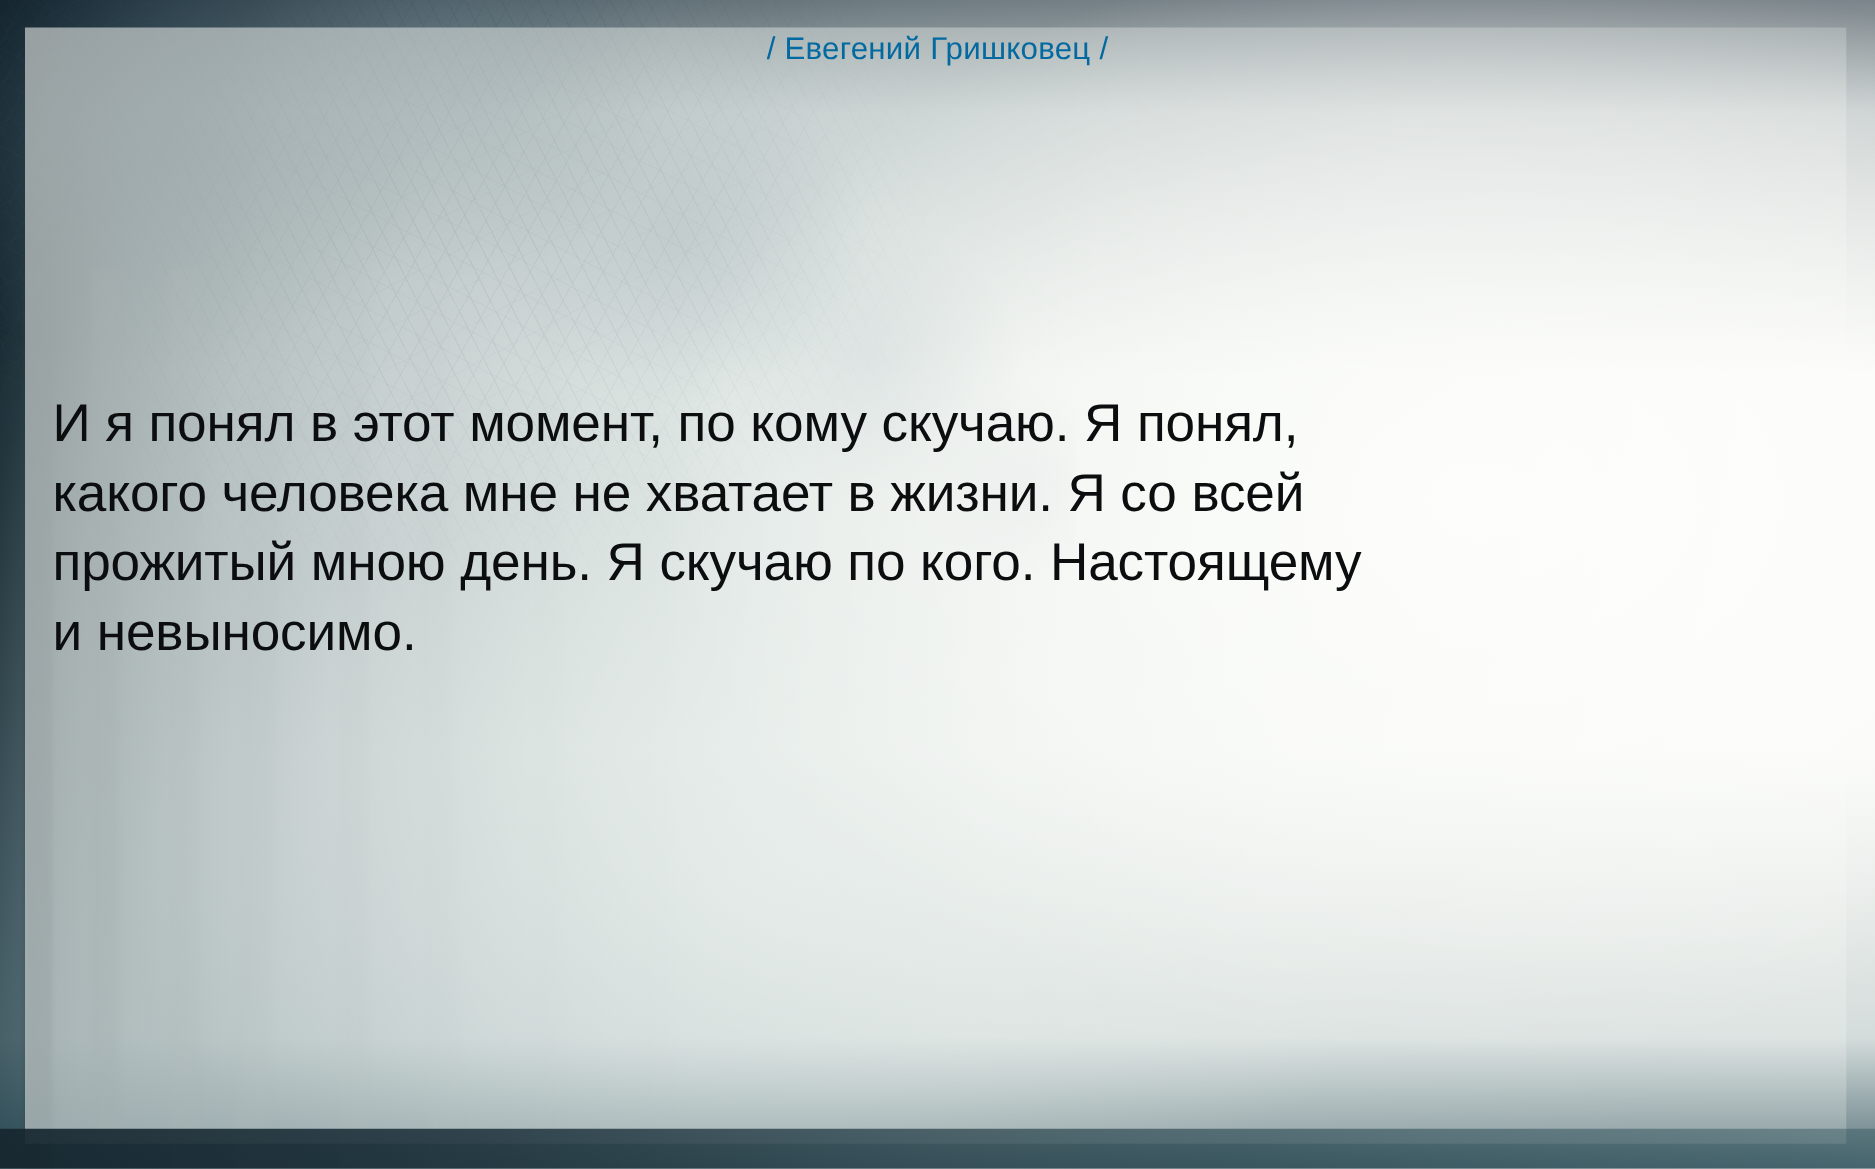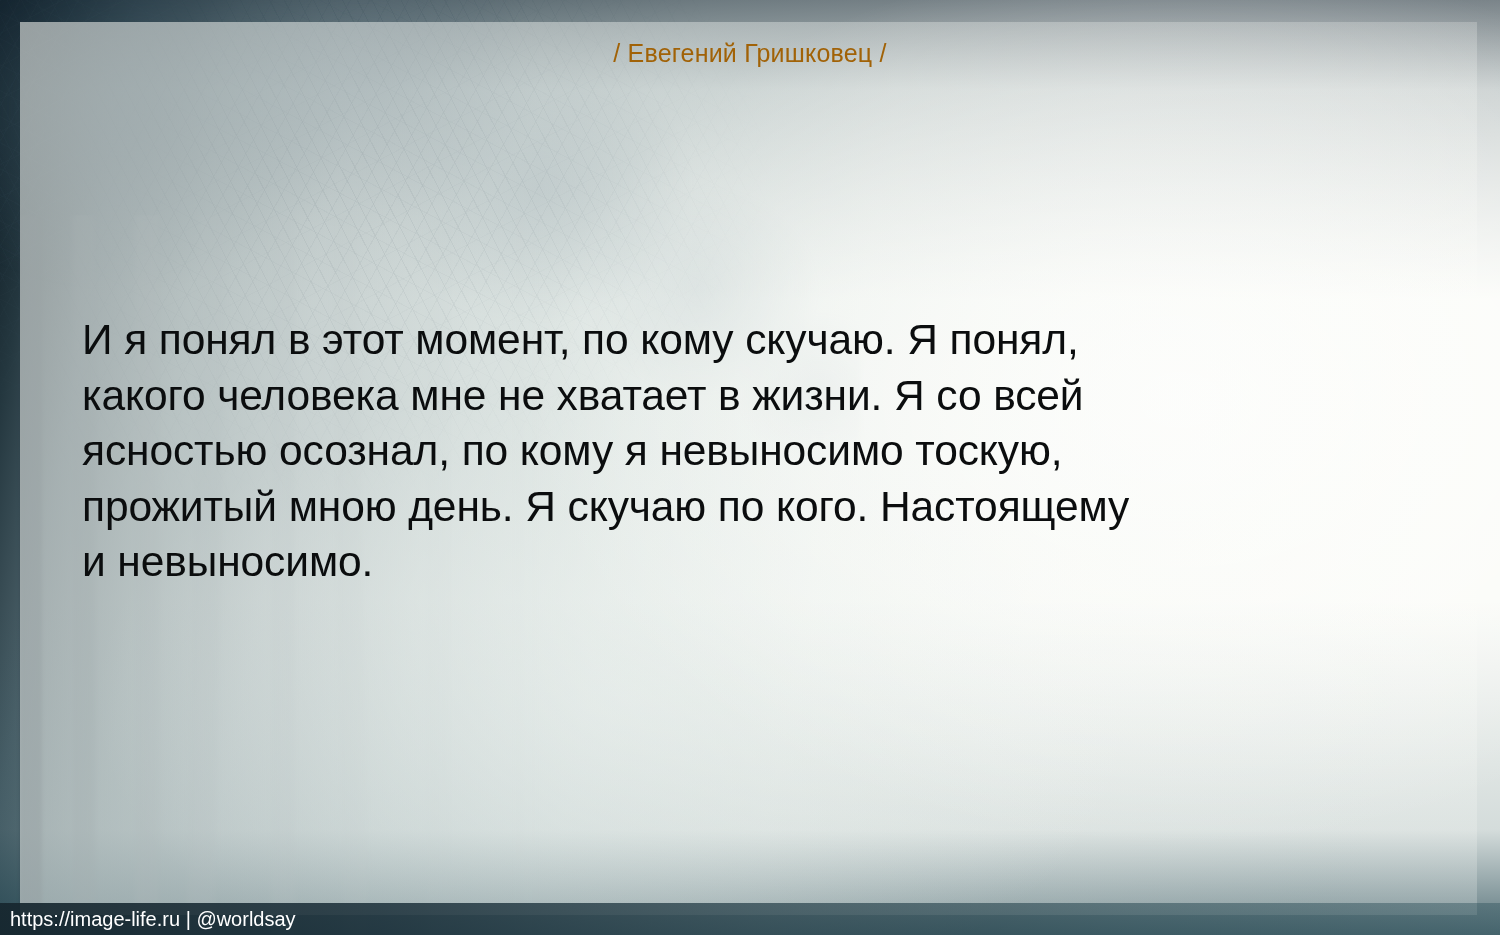--- a/index.html
+++ b/index.html
@@ -118,36 +118,35 @@
 
   
   .attribution {
     position: absolute;
     left: 0;
     top: 26px;
     width: 1500px;
     text-align: center;
     font-size: 25px;
     line-height: 1.1;
-    color: #a16207;
+    color: #0369a1;
     letter-spacing: 0.2px;
     white-space: pre;
-    margin-top: 14px;
   }
   .quote {
     position: absolute;
     left: 42px;
     top: 312px;
     width: 1420px;
     font-size: 42.5px;
     line-height: 55.5px;
     color: #0b0d0e;
     letter-spacing: -0.1px;
   }
-  .quote .ln { display: block; white-space: pre; margin-left: 40px; }
+  .quote .ln { display: block; white-space: pre; }
 
   
   .footer-band {
     position: absolute;
     left: 0;
     bottom: 0;
     width: 1500px;
     height: 32px;
     background: linear-gradient(90deg,
         rgba(22,38,46,0.92) 0px,
@@ -178,21 +177,19 @@
   <div class="trunks"></div>
   <div class="fog"></div>
 
   <div class="panel"></div>
 
   <div class="attribution">/ Евегений Гришковец /</div>
 
   <div class="quote">
     <span class="ln">И я понял в этот момент, по кому скучаю. Я понял,</span>
     <span class="ln">какого человека мне не хватает в жизни. Я со всей</span>
-    <span class="ln">ясностью осознал, по кому я невыносимо тоскую,</span>
     <span class="ln">прожитый мною день. Я скучаю по кого. Настоящему</span>
     <span class="ln">и невыносимо.</span>
   </div>
 
   <div class="footer-band"></div>
-  <div class="watermark">https://image-life.ru | @worldsay</div>
 
 </div>
 
 </body></html>

